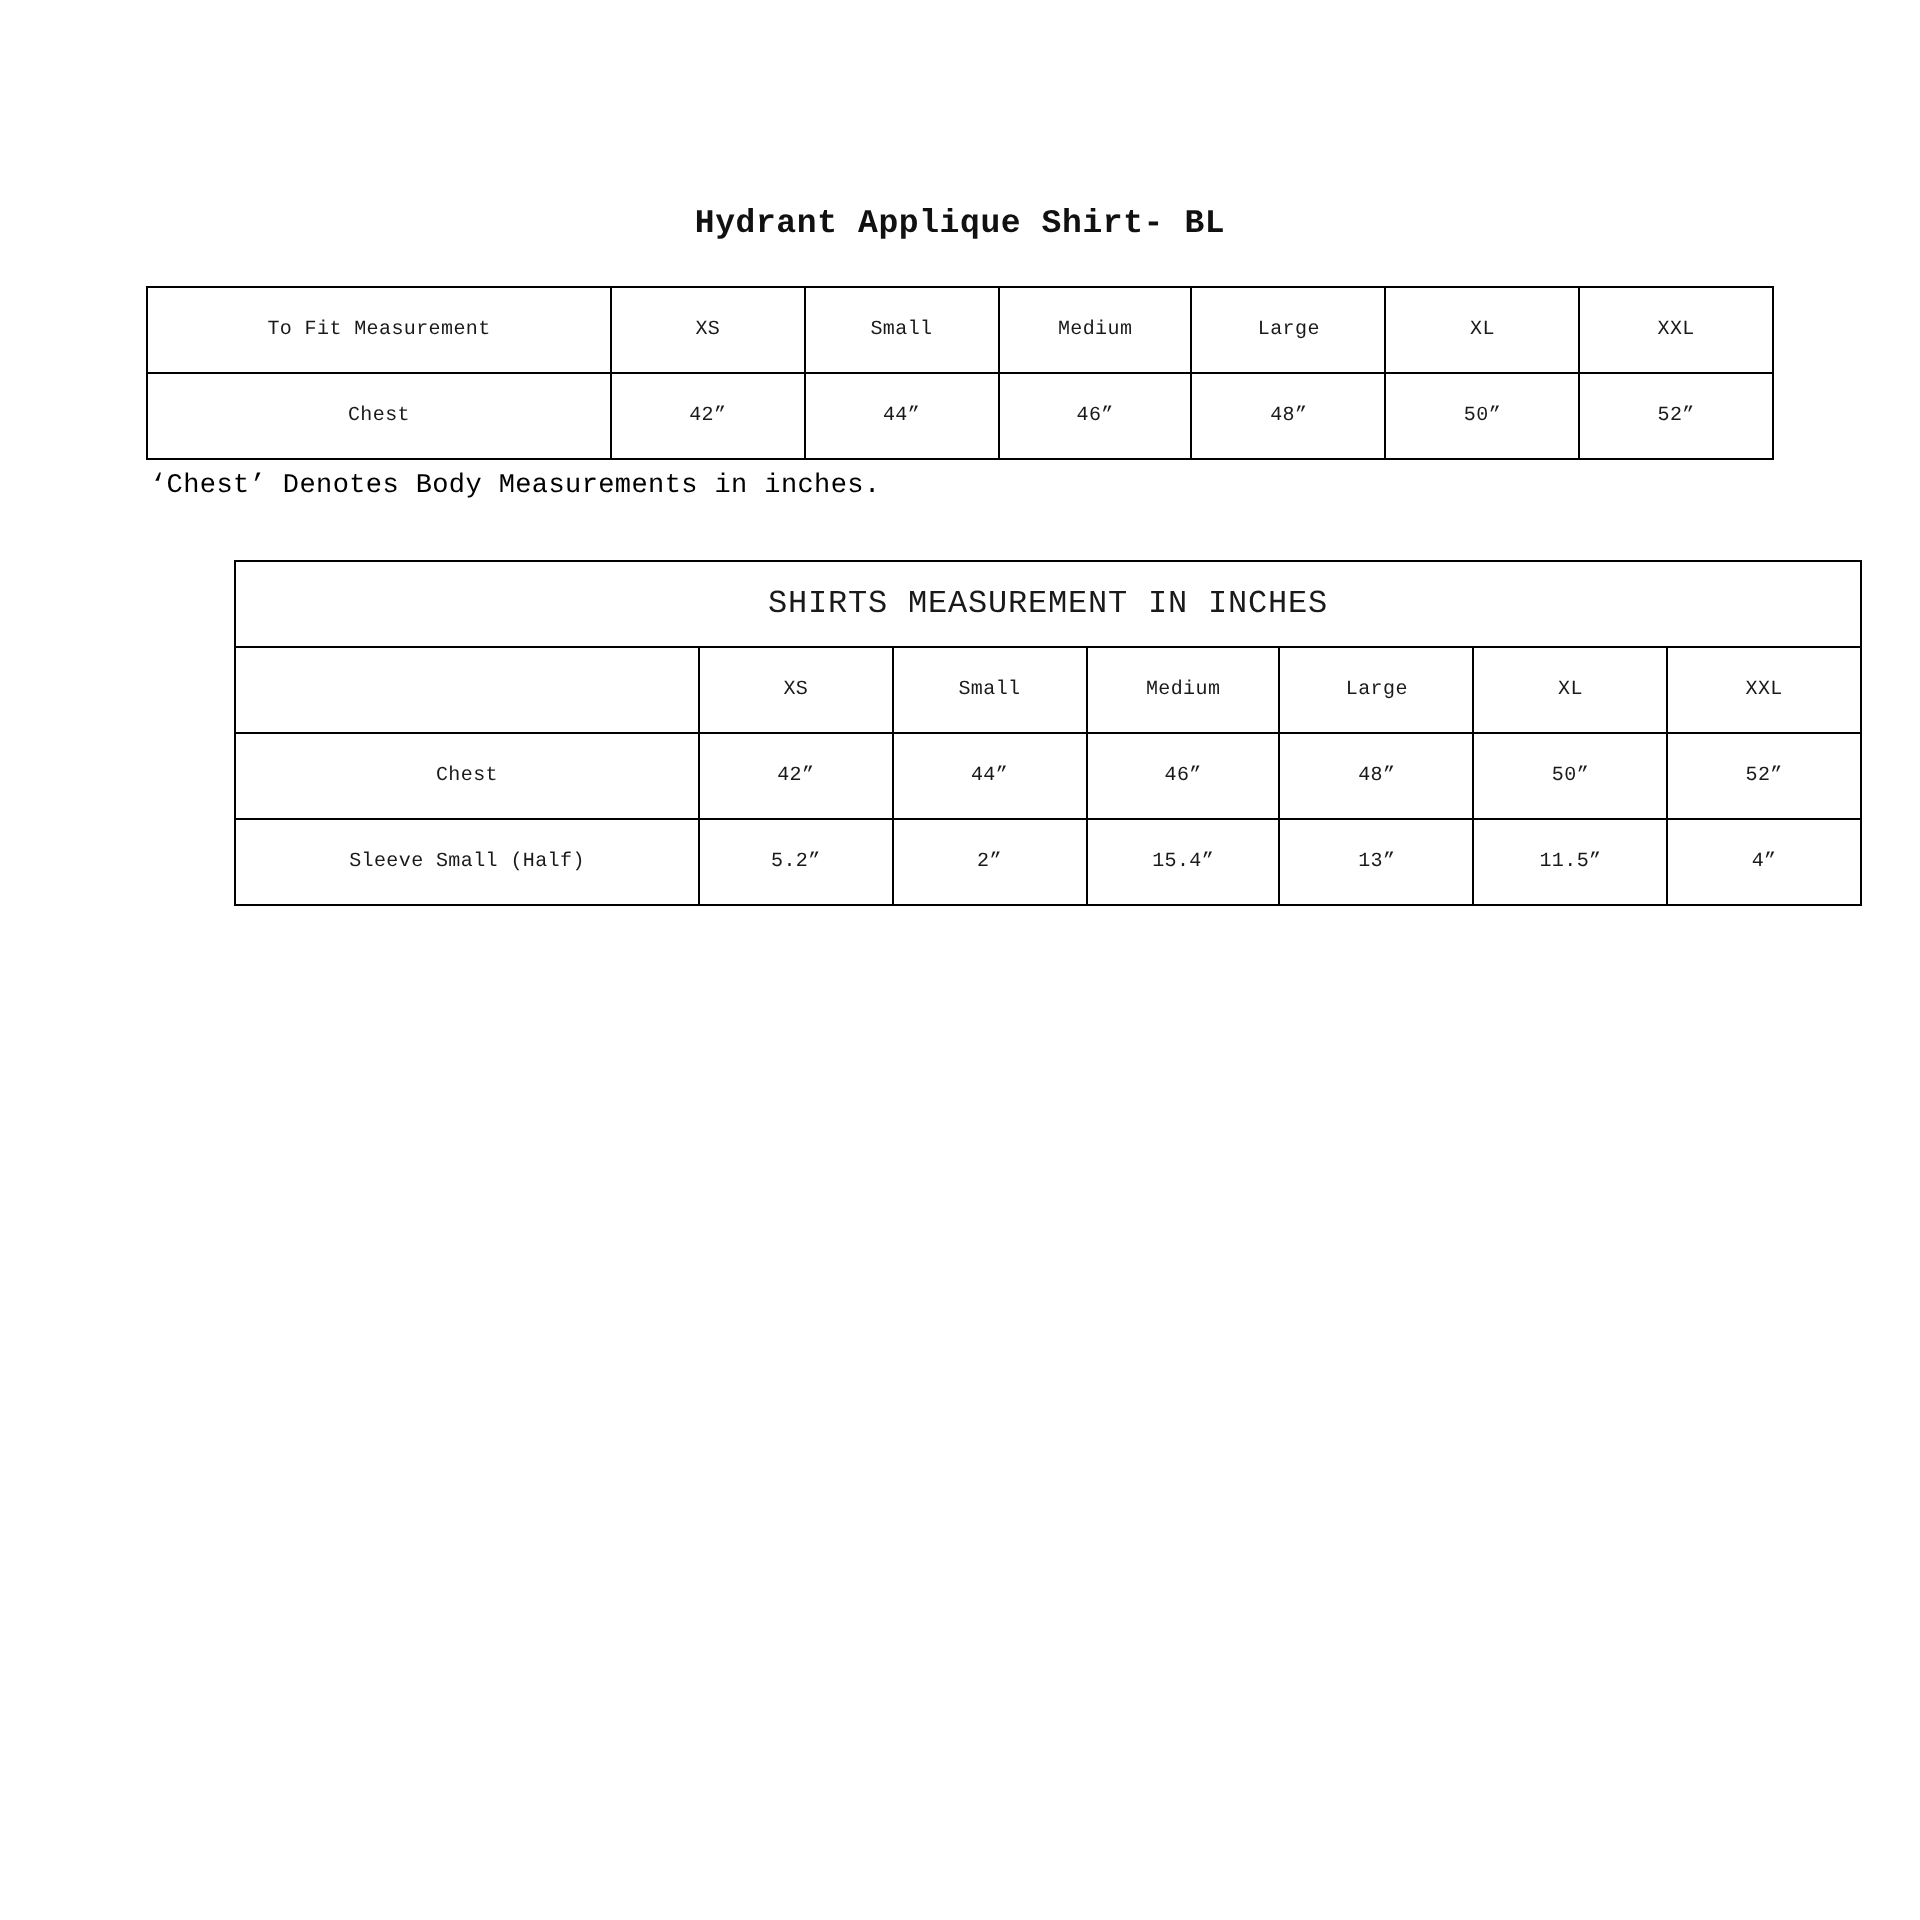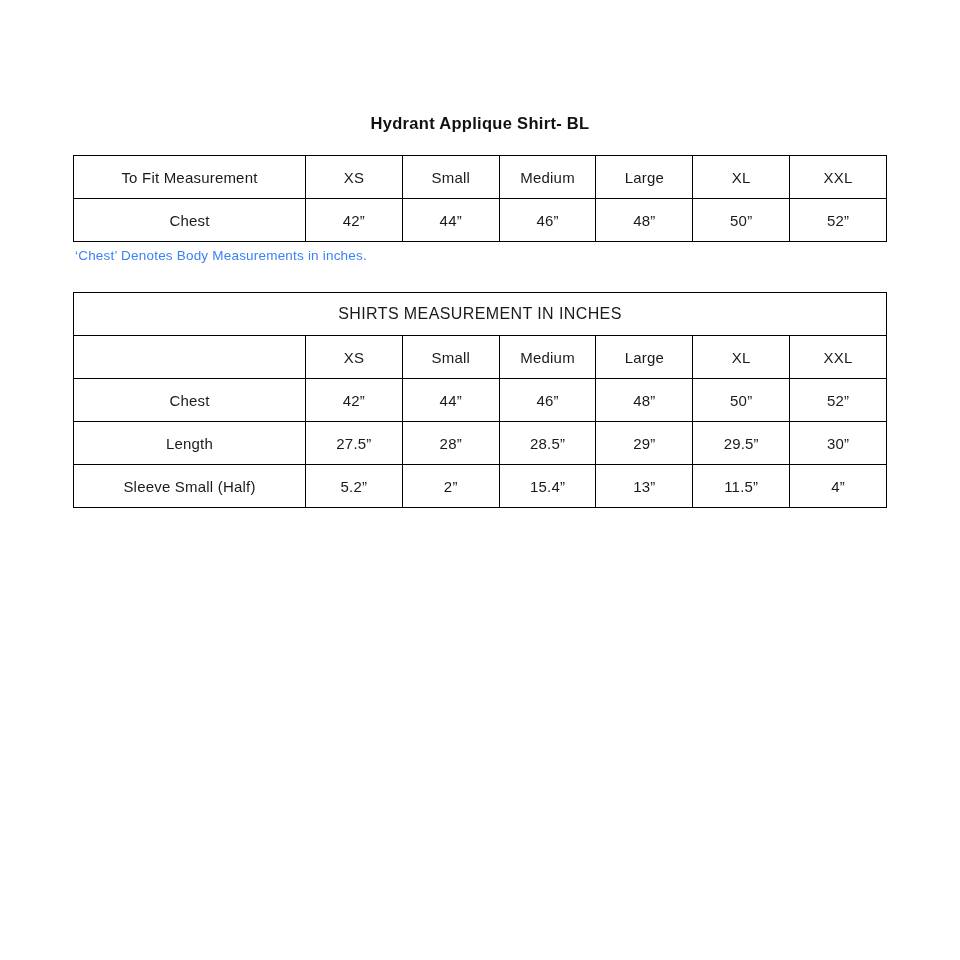--- a/index.html
+++ b/index.html
@@ -11,63 +11,64 @@
     width: 960px;
     height: 960px;
     font-family: "Liberation Sans", "DejaVu Sans", sans-serif;
     color: #1a1a1a;
     position: relative;
     overflow: hidden;
   }
   .page {
     position: absolute;
     left: 73px;
-    top: 12px;
+    top: 0;
     width: 814px;
+    font-family: Liberation Mono, monospace;
   }
   .doc-title {
     margin: 0;
     padding-top: 102px;
     text-align: center;
     font-size: 16.5px;
     font-weight: 700;
     letter-spacing: 0.3px;
     color: #111111;
   }
   table {
     border-collapse: collapse;
     table-layout: fixed;
     width: 814px;
   }
   .fit-table { margin-top: 22px; }
-  .shirts-table { margin-top: 29px; }
+  .shirts-table { margin-top: 29px; margin-left: 44px; }
   td {
     border: 1px solid #000000;
     text-align: center;
     vertical-align: middle;
     height: 42px;
-    font-size: 15px;
+    font-size: 10px;
     letter-spacing: 0.2px;
     padding: 0 2px;
     overflow: hidden;
     white-space: nowrap;
   }
   td.big {
-    font-size: 15px;
+    font-size: 10px;
   }
   td.table-span-title {
     font-size: 16px;
     letter-spacing: 0.4px;
   }
   .note {
     margin: 0;
     padding: 6px 0 0 2px;
     font-size: 13.5px;
     letter-spacing: 0.2px;
-    color: #3b82f6;
+    color: #000000;
   }
 </style>
 </head>
 <body>
 
 <div class="page">
 
   <h1 class="doc-title">Hydrant Applique Shirt- BL</h1>
 
   <table class="fit-table">
@@ -120,29 +121,20 @@
     <tr>
       <td class="big">Chest</td>
       <td>42”</td>
       <td>44”</td>
       <td>46”</td>
       <td>48”</td>
       <td>50”</td>
       <td>52”</td>
     </tr>
     <tr>
-      <td class="big">Length</td>
-      <td>27.5”</td>
-      <td>28”</td>
-      <td>28.5”</td>
-      <td>29”</td>
-      <td>29.5”</td>
-      <td>30”</td>
-    </tr>
-    <tr>
       <td class="big">Sleeve Small (Half)</td>
       <td>5.2”</td>
       <td>2”</td>
       <td>15.4”</td>
       <td>13”</td>
       <td>11.5”</td>
       <td>4”</td>
     </tr>
   </tbody>
     </table>

